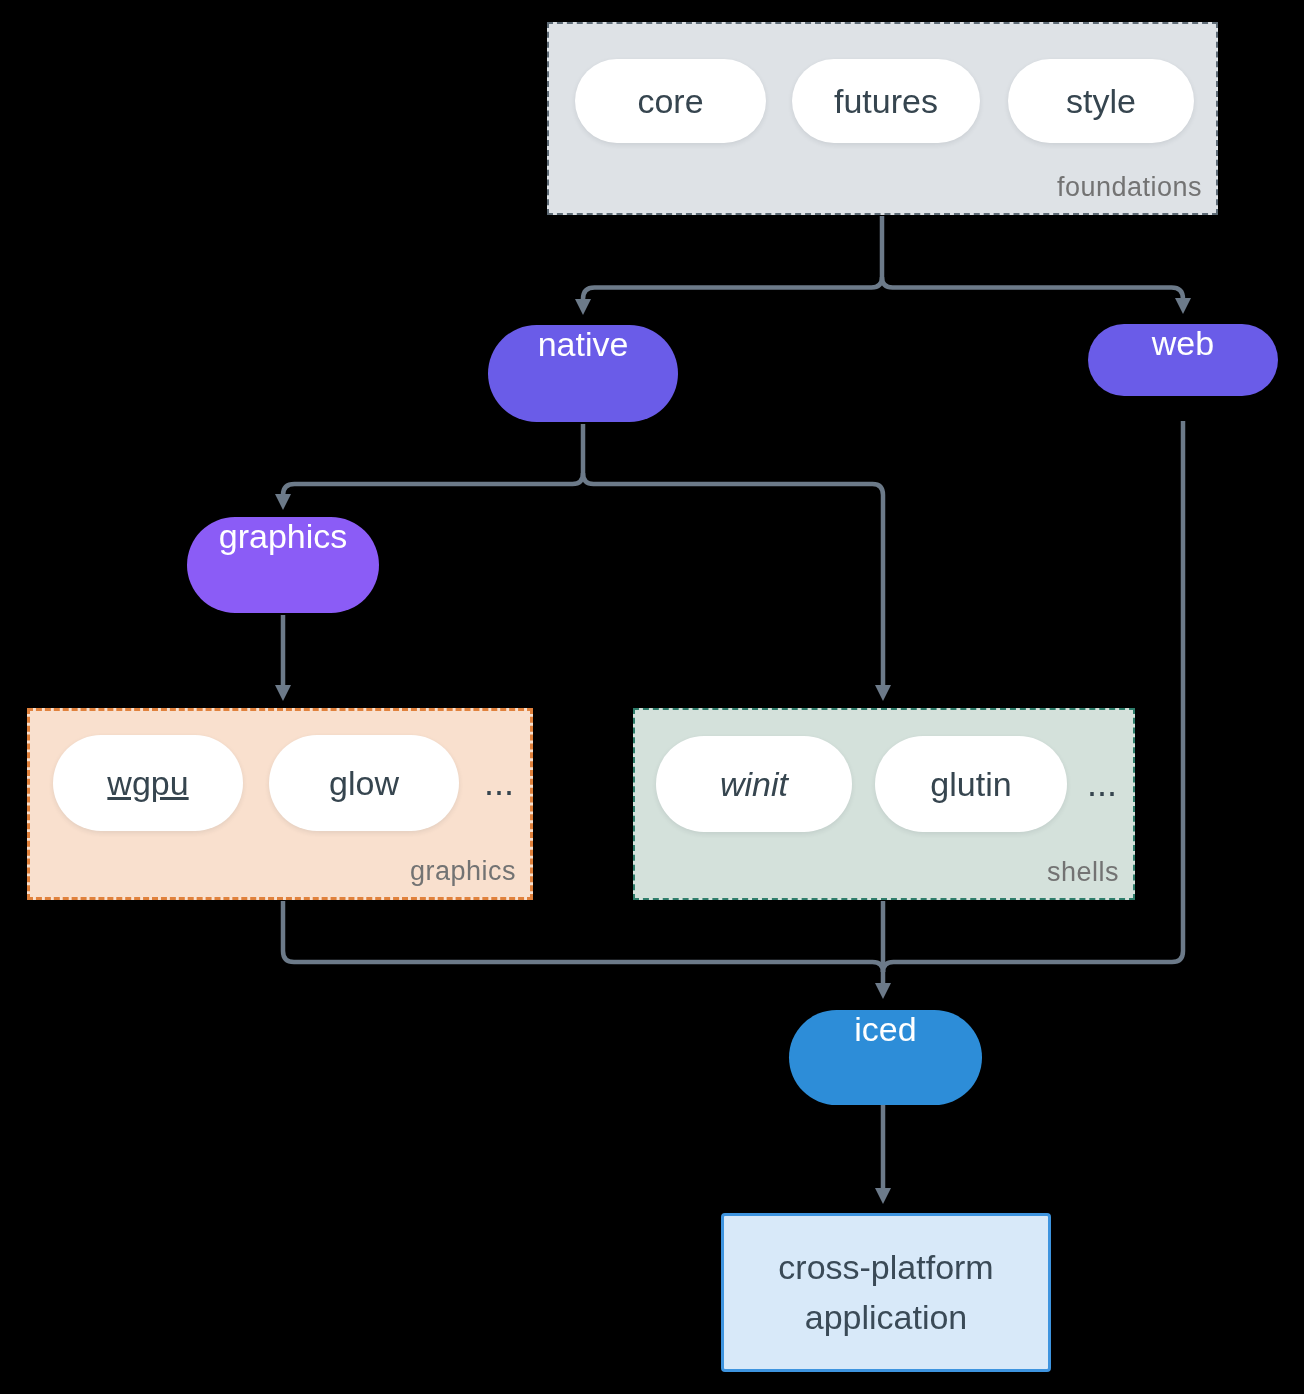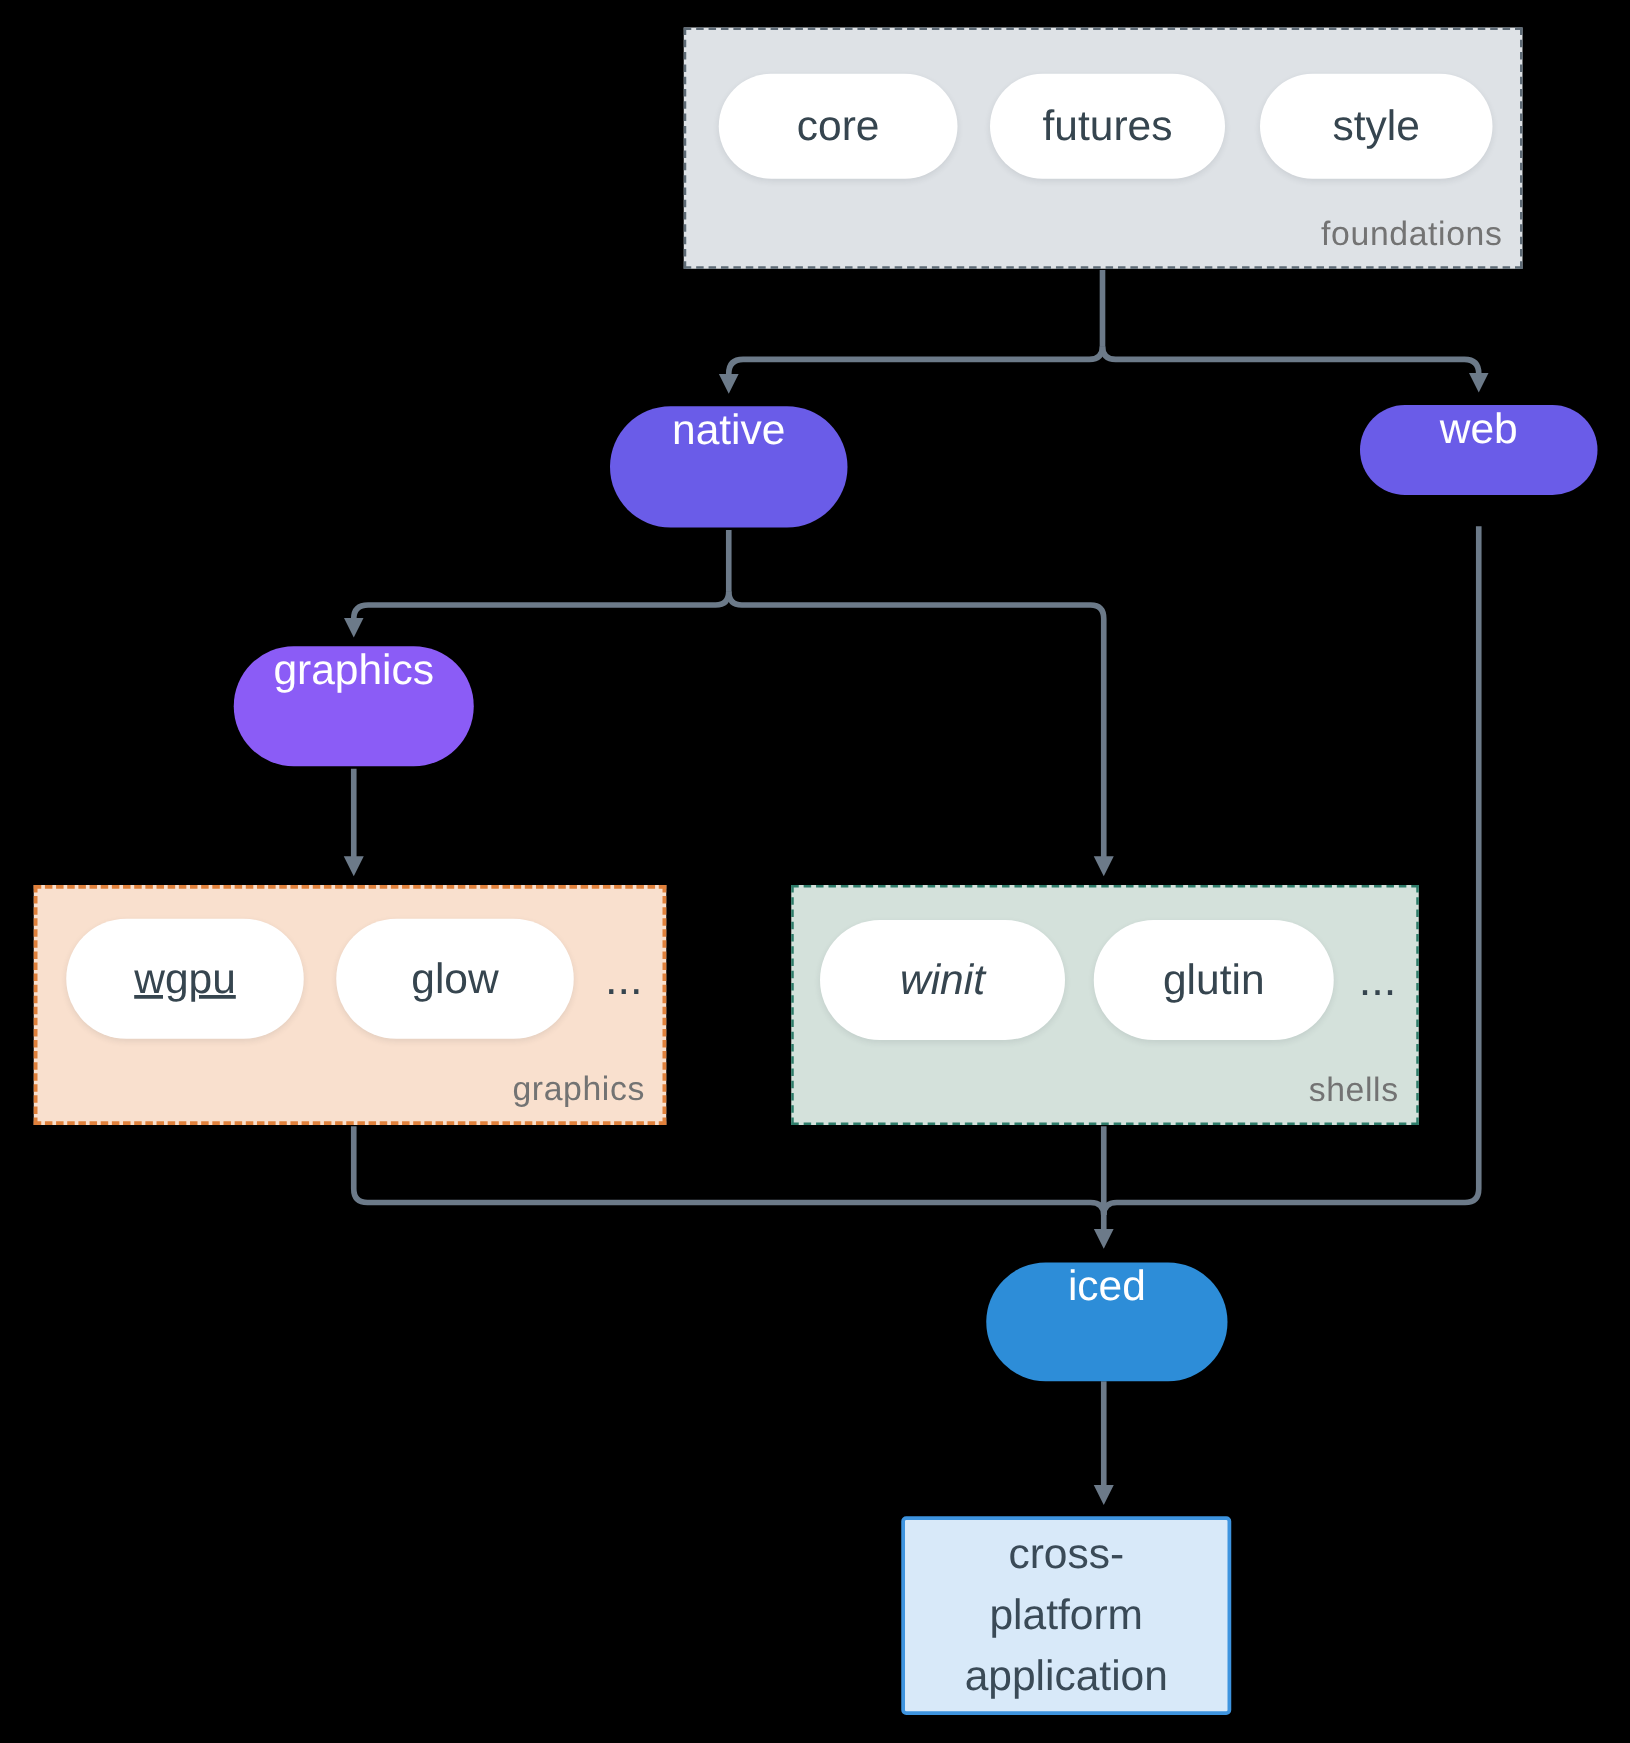--- a/index.html
+++ b/index.html
@@ -76,21 +76,21 @@
     right: 16px;
     top: 26px;
     height: 96px;
     display: flex;
     align-items: center;
     font-size: 36px;
     color: #36454F;
   }
   .appbox {
     position: absolute;
-    left: 721px; top: 1213px; width: 264px; height: 159px;
+    left: 721px; top: 1213px; width: 330px; height: 159px;
     box-sizing: border-box;
     background: #D8E9F9;
     border: 3px solid #3E94DF;
     border-radius: 4px;
     display: flex;
     align-items: center;
     justify-content: center;
     text-align: center;
     font-size: 34px;
     line-height: 1.45;

